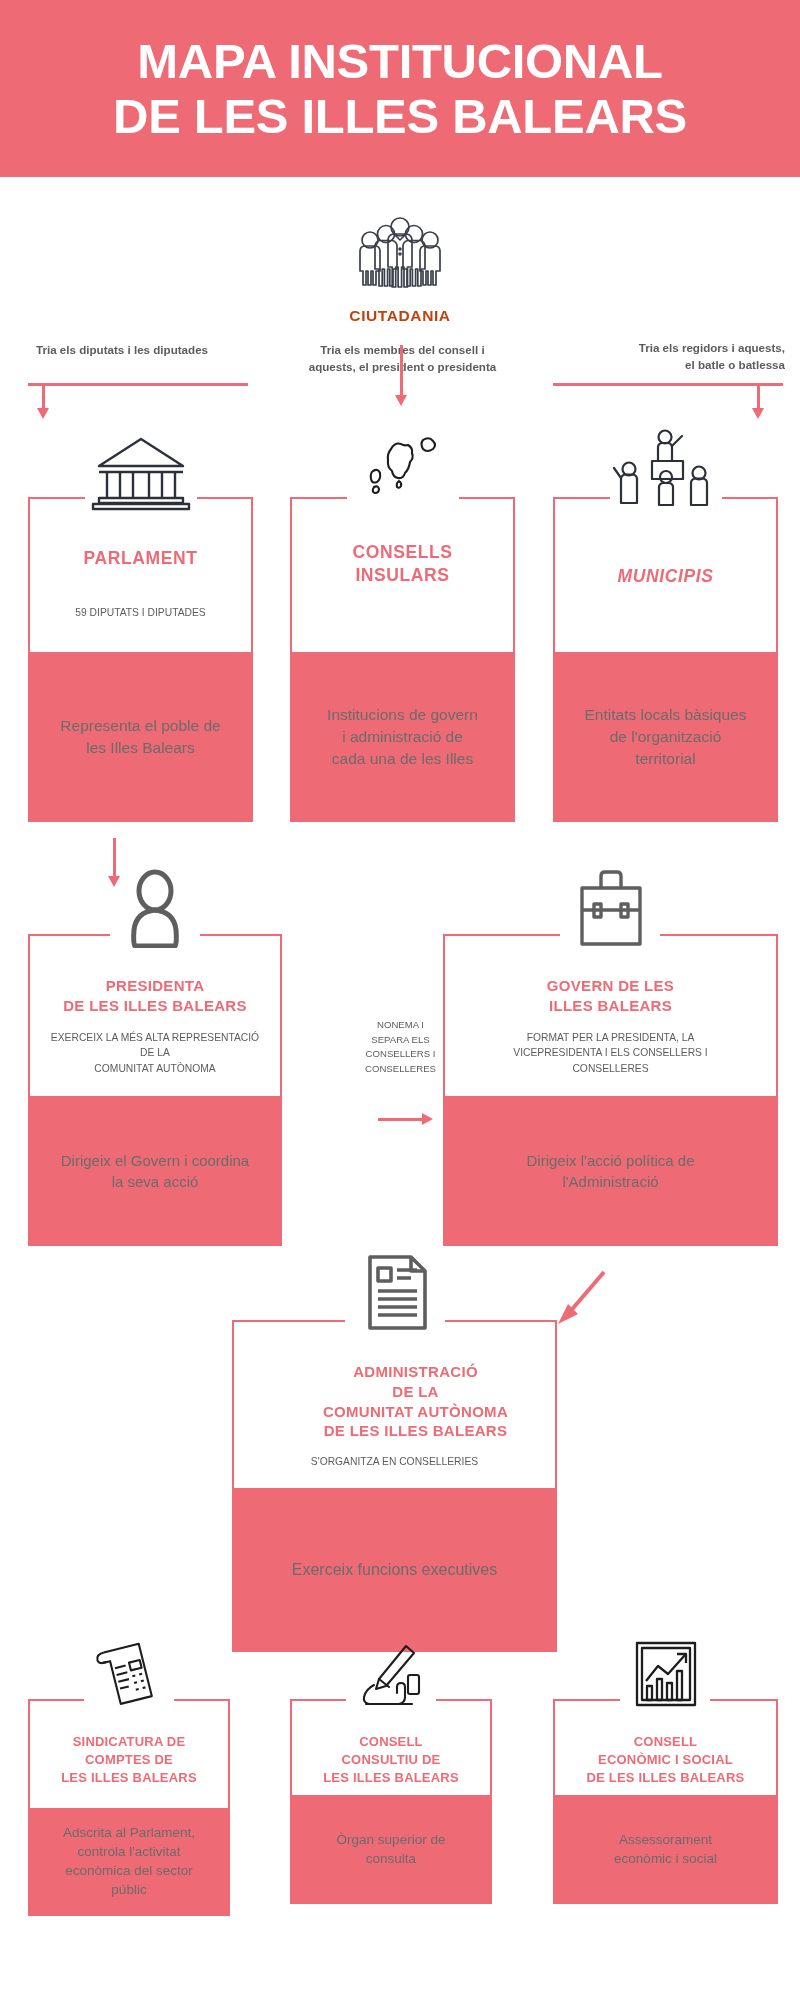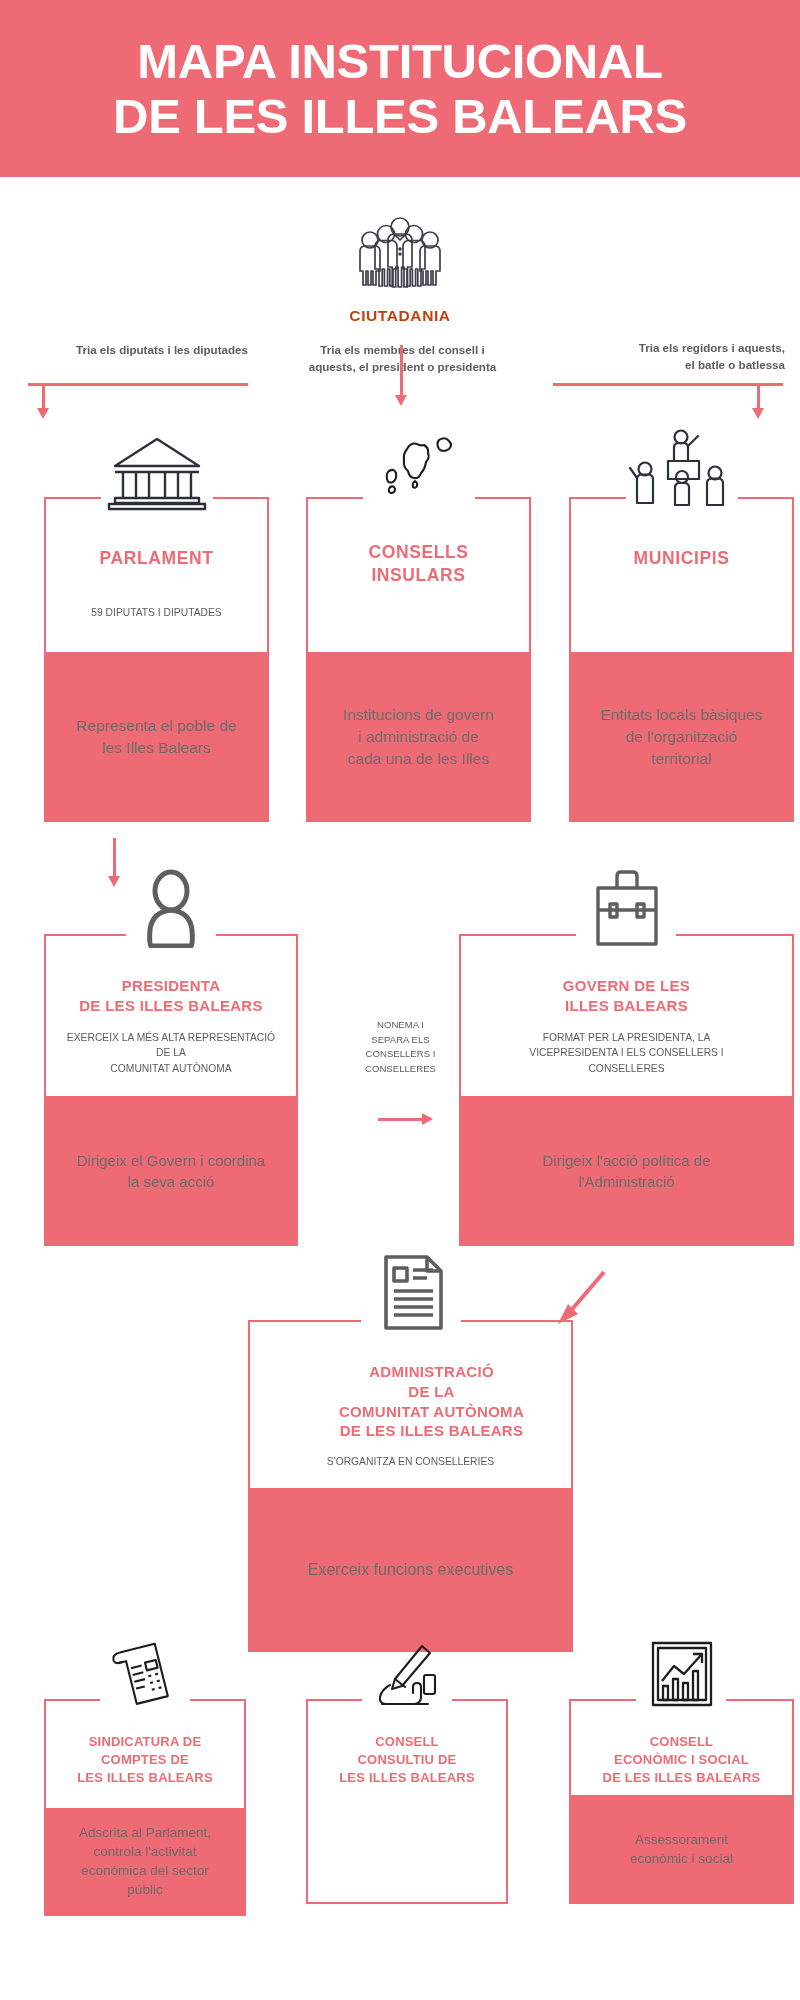--- a/index.html
+++ b/index.html
@@ -49,21 +49,21 @@
   .arrow-down { position: absolute; width: 3px; background: #ee6b75; }
   .arrow-head-down {
     position: absolute; width: 0; height: 0;
     border-left: 6.5px solid transparent;
     border-right: 6.5px solid transparent;
     border-top: 11px solid #ee6b75;
   }
   .hline { position: absolute; height: 2.5px; background: #ee6b75; }
 
   
-  .card { position: absolute; margin-left: 16px; }
+  .card { position: absolute; }
   .card .frame {
     position: absolute; left: 0; top: 0; width: 100%; height: 100%;
     border: 2.5px solid #ee6b75;
   }
   .card .notch {
     position: absolute; top: -2.5px; background: #ffffff;
   }
   .card .icon {
     position: absolute; left: 50%; transform: translateX(-50%);
   }
@@ -140,21 +140,21 @@
       <path d="M59 30 q0-4 4.5-5.5 h13 q4.5 1.5 4.5 5.5 v23 h-4 v17 h-3.2 v-17 h-2.2 v17 h-3.2 v-17 h-2.2 v17 h-3.2 v-17 h-4 z"></path>
       <circle cx="56" cy="11" r="9"></circle>
       <path d="M44 24 q0-4.5 5-6 h14 q5 1.5 5 6 v27 h-4.5 v20 h-3.5 v-20 h-2.4 v20 h-3.5 v-20 h-2.4 v20 h-3.5 v-20 h-4.2 z"></path>
       <path d="M51 19 l5 5 l5 -5"></path>
       <circle cx="56" cy="33" r="0.9" fill="#3a3f4a"></circle>
       <circle cx="56" cy="38" r="0.9" fill="#3a3f4a"></circle>
     </svg>
   </div>
   <div class="ciutadania-label">CIUTADANIA</div>
 
-  <div class="conn-caption" style="left:18px;top:342px;width:230px;text-align:right;white-space:pre-line;">Tria els diputats i les diputades</div>
+  <div class="conn-caption" style="left:36px;top:342px;width:230px;text-align:left;white-space:pre-line;">Tria els diputats i les diputades</div>
   <div class="conn-caption" style="left:285px;top:342px;width:235px;text-align:center;white-space:pre-line;">Tria els membres del consell i
 aquests, el president o presidenta</div>
   <div class="conn-caption" style="left:555px;top:340px;width:230px;text-align:right;white-space:pre-line;">Tria els regidors  i aquests,
 el batle o batlessa</div>
 
   <div class="hline" style="left:28px;top:383px;width:220px;"></div>
   <div class="hline" style="left:553px;top:383px;width:230px;"></div>
 
   <div class="arrow-down" style="left:42px;top:383px;height:27px;"></div>
   <div class="arrow-head-down" style="left:37px;top:408px;"></div>
@@ -219,21 +219,21 @@
         <path d="M45 54 h31"></path>
         <circle cx="22" cy="44" r="6.5"></circle>
         <path d="M14 54 q0-3.5 4-4.5 h8 q4 1 4 4.5 v24 h-16 z"></path>
         <path d="M14 53 l-7 -10"></path>
         <circle cx="59" cy="52" r="6"></circle>
         <path d="M52 62 q0-3 3.5-4 h7 q3.5 1 3.5 4 v18 h-14 z"></path>
         <circle cx="92" cy="48" r="6.5"></circle>
         <path d="M84 58 q0-3.5 4-4.5 h8 q4 1 4 4.5 v22 h-16 z"></path>
       </svg>
     </div>
-    <div class="title" style="top:50px;white-space:pre-line;">MUNICIPIS</div>
+    <div class="title" style="top:68px;white-space:pre-line;font-style:italic;">MUNICIPIS</div>
     <div class="subtitle" style="top:108px;white-space:pre-line;"></div>
     <div class="fill" style="top:155px;height:170px;">
       <span style="white-space:pre-line;">Entitats locals bàsiques
 de l'organització
 territorial</span>
     </div>
   </div>
 
   <div class="arrow-down" style="left:113px;top:838px;height:40px;"></div>
   <div class="arrow-head-down" style="left:108px;top:876px;"></div>
@@ -350,20 +350,24 @@
         <path d="M60 5 l8 7 l-28 33 l-10 3 l3 -10 z"></path>
         <path d="M33 38 l10 8"></path>
         <path d="M28 44 q-8 4 -10 12 q-1 6 5 7 h30 q6 -1 6 -7 v-10 q0 -4 -4 -4 q-4 0 -4 4 v6"></path>
         <rect x="62" y="34" width="11" height="19" rx="2"></rect>
         <path d="M20 63 H66"></path>
       </svg>
     </div>
     <div class="title" style="top:34px;white-space:pre-line;">CONSELL
 CONSULTIU DE
 LES ILLES BALEARS</div>
+    <div class="fill" style="top:96px;height:109px;">
+      <span style="white-space:pre-line;">Òrgan superior de
+consulta</span>
+    </div>
   </div>
 
   <div class="card t4" style="left:553px;top:1699px;width:225px;height:205px;">
     <div class="frame"></div>
     <div class="notch" style="left:67px;width:90px;height:5px;"></div>
     <div class="icon" style="top:-60px;width:90px;height:72px;">
       <svg viewBox="0 0 90 72" width="90" height="72" fill="none" stroke="#1d1d1d" stroke-width="2.3" stroke-linejoin="round">
         <rect x="16" y="4" width="58" height="62"></rect>
         <rect x="21" y="9" width="48" height="52"></rect>
         <path d="M26 47 h5 v14 h-5 z"></path>

